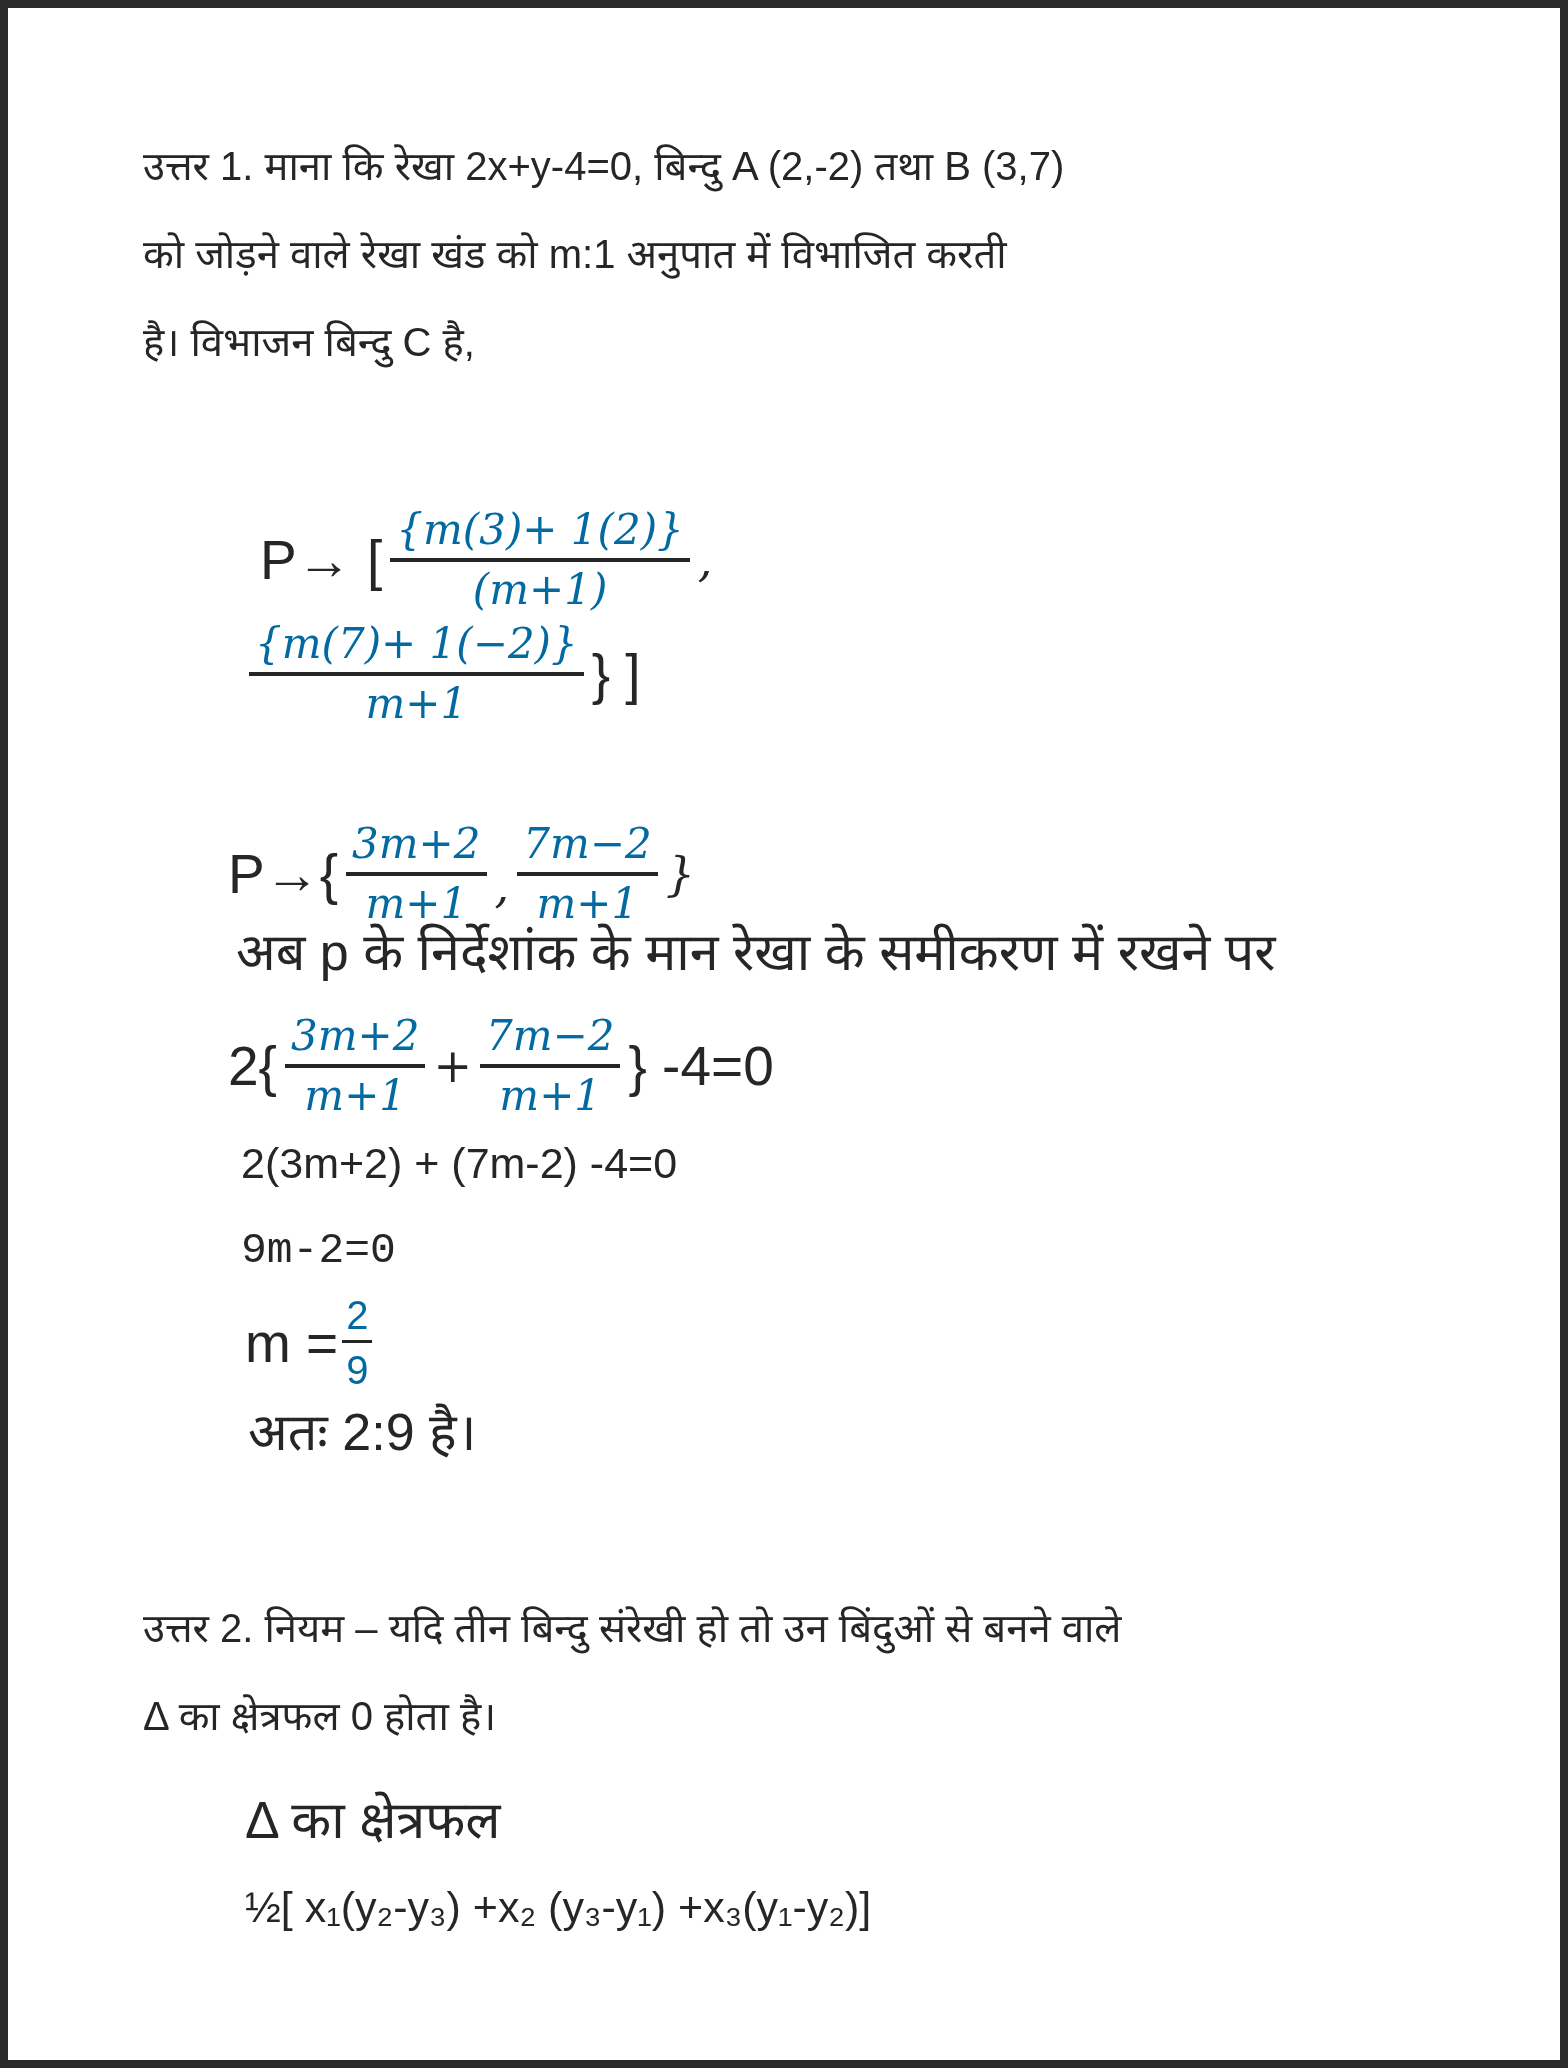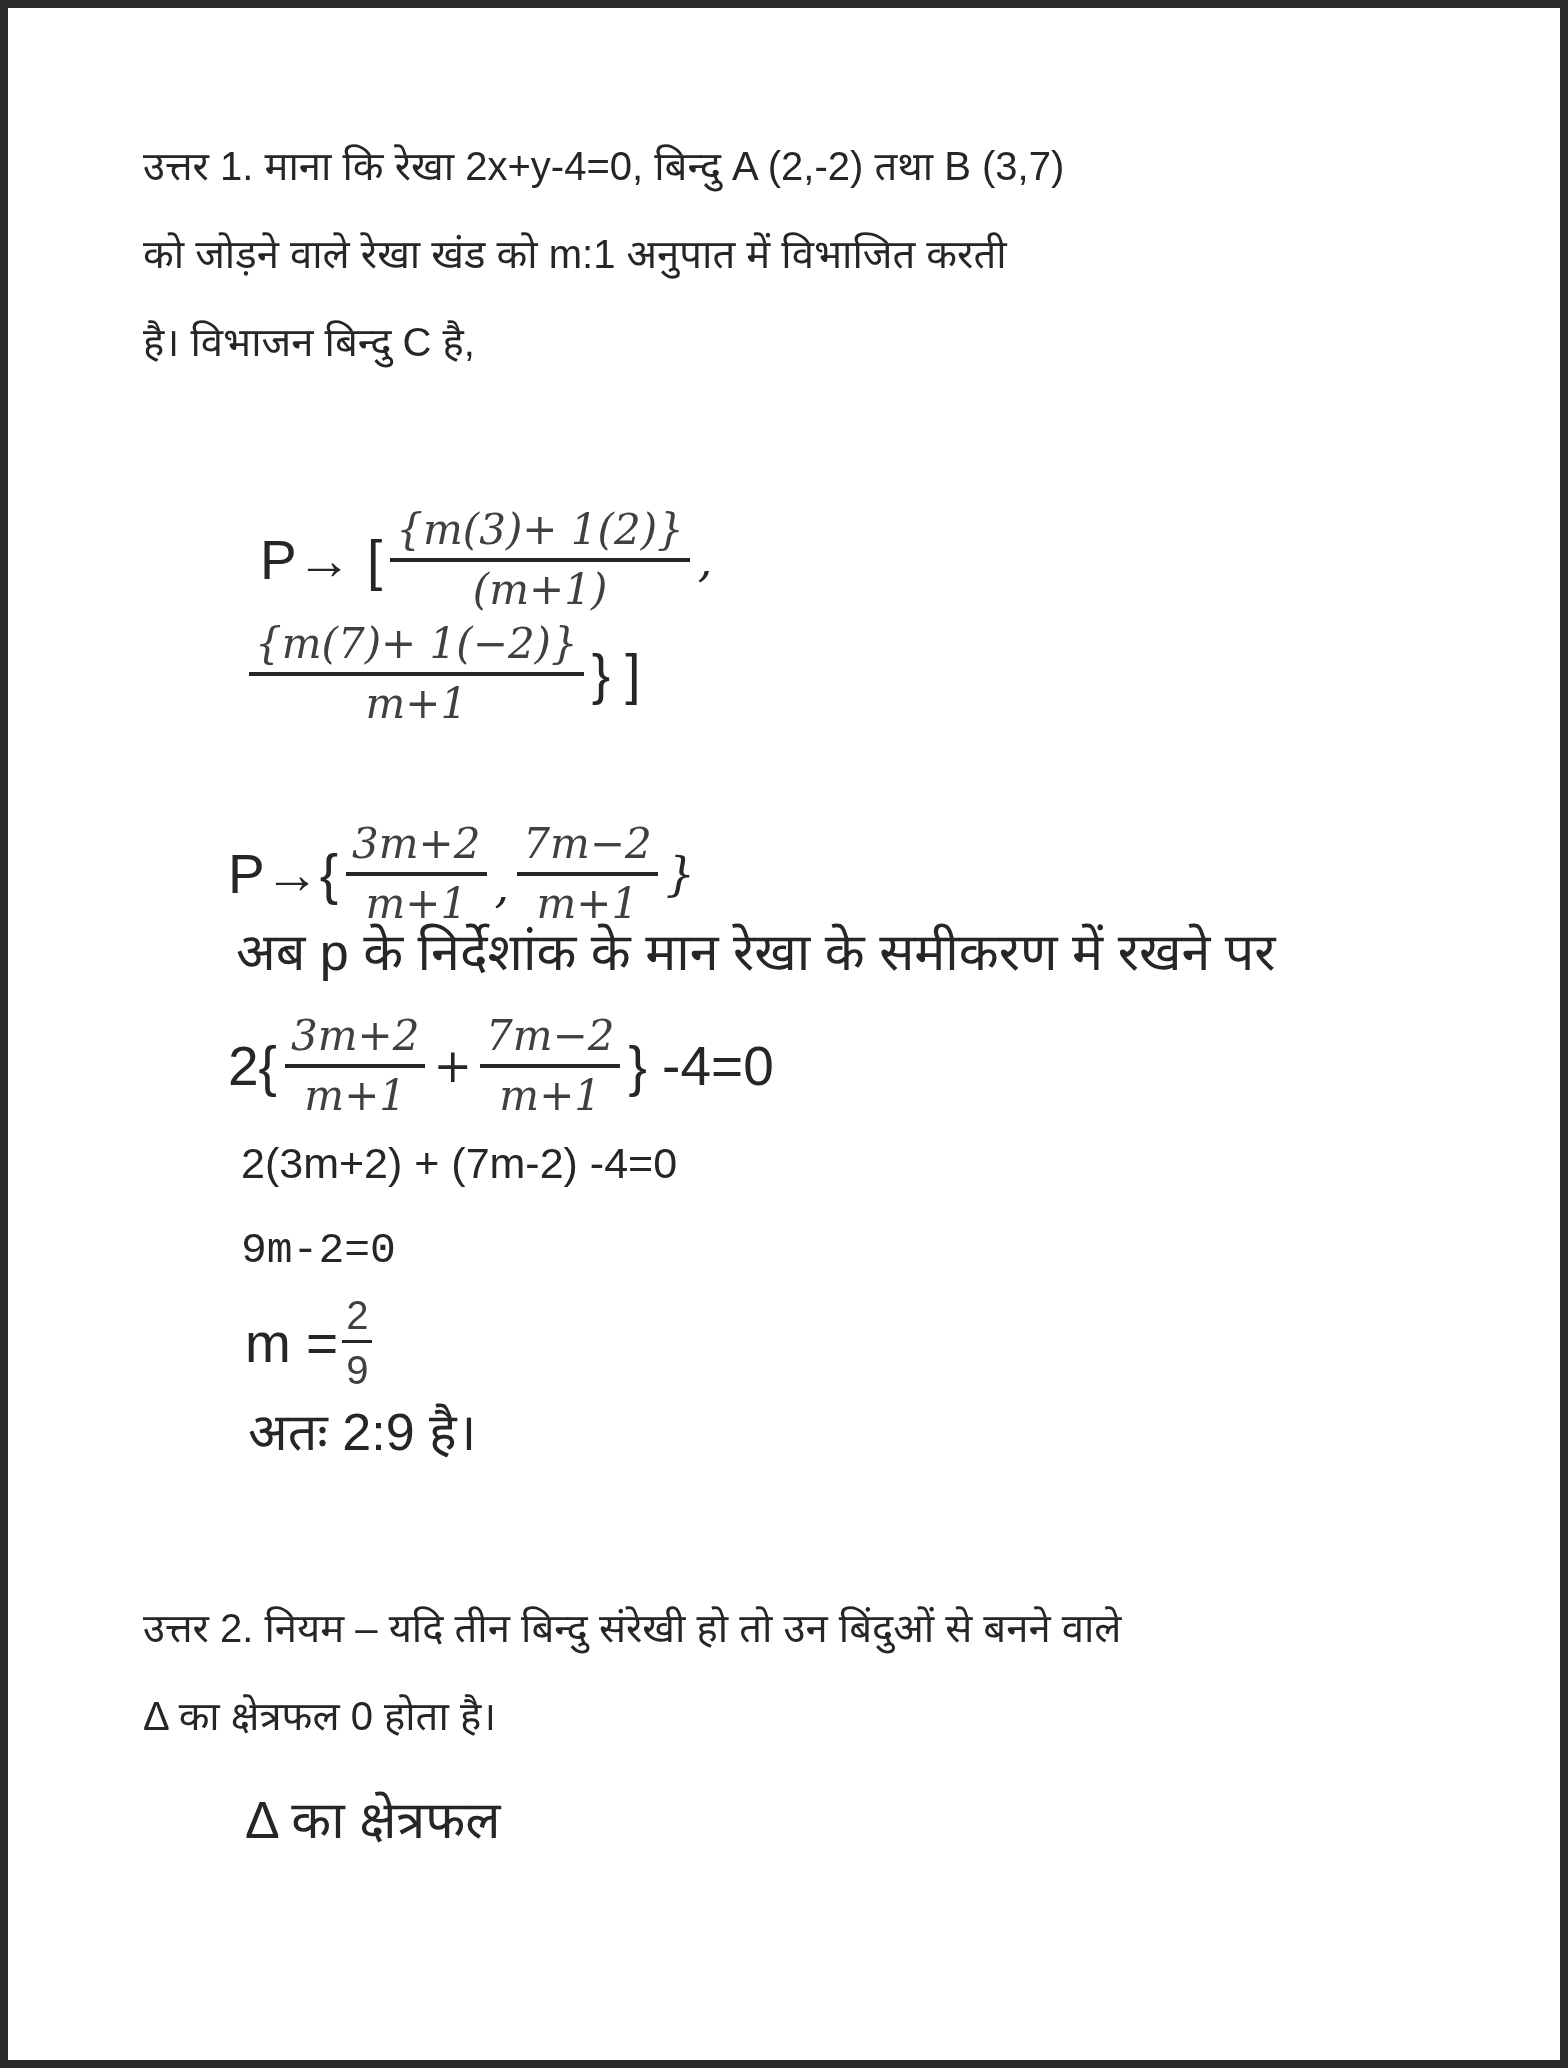--- a/index.html
+++ b/index.html
@@ -49,21 +49,21 @@
   .frac {
     display: inline-flex;
     flex-direction: column;
     align-items: center;
     text-align: center;
     font-family: "DejaVu Serif", serif;
     font-style: italic;
     font-size: 42px;
     line-height: 1.15;
     margin: 0 8px;
-    color: #404040;
+    color: #0369a1;
     justify-content: center;
   }
   .frac .num { border-bottom: 4px solid #262626; padding: 0 6px 4px; }
   .frac .den { padding-top: 4px; }
   .frac.plain {
     font-family: "Liberation Sans", sans-serif;
     font-style: normal;
     font-size: 40px;
     margin: 0 4px;
   }
@@ -143,14 +143,15 @@
 
   <div class="tline" style="left:240px; top:1380px;">अतः 2:9 है।</div>
 
   <div class="para" style="left:135px; top:1576px;">
     <div class="pline">उत्तर 2. नियम – यदि तीन बिन्दु संरेखी हो तो उन बिंदुओं से बनने वाले</div>
     <div class="pline">Δ का क्षेत्रफल 0 होता है।</div>
   </div>
 
   <div class="tline" style="left:237px; top:1768px;">Δ का क्षेत्रफल</div>
 
+  <div class="tline eq" style="left:237px; top:1866px;">½[ x₁(y₂-y₃) +x₂ (y₃-y₁) +x₃(y₁-y₂)]</div>
 
 </div>
 
 </body></html>

